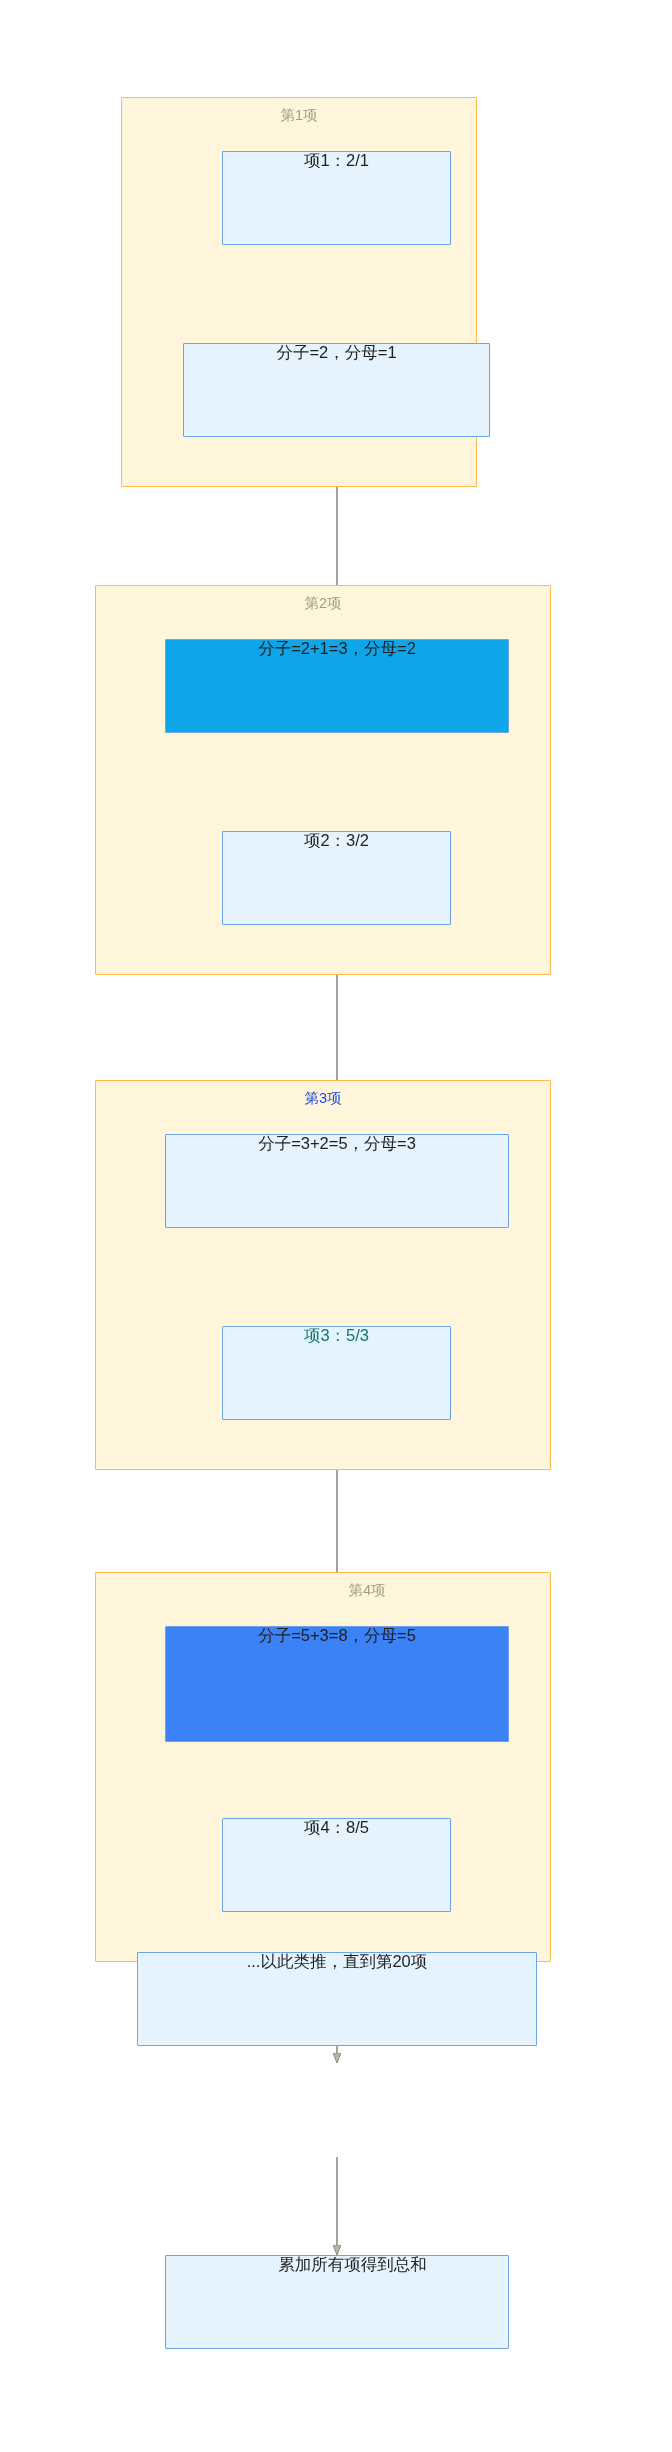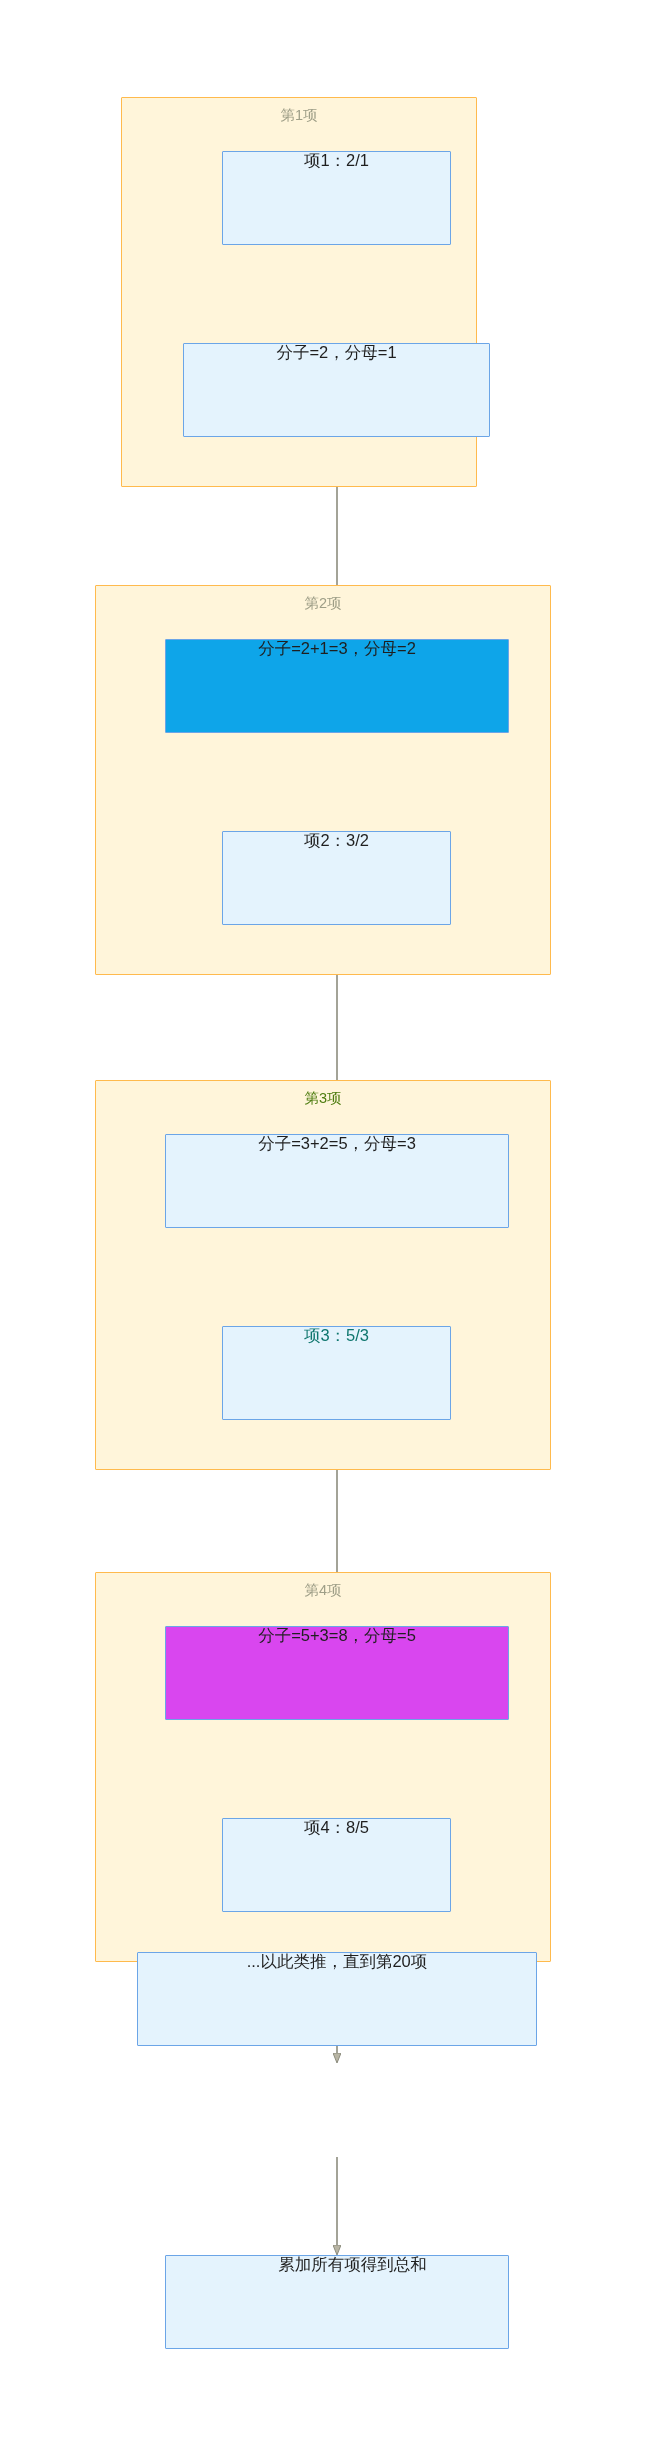--- a/index.html
+++ b/index.html
@@ -109,32 +109,32 @@
       <div class="cluster" style="left: 95px; top: 585px; width: 456px; height: 390px; background: rgb(255, 245, 218); border-color: rgb(255, 186, 77);">
         <div class="cluster-label" style="color: rgb(158, 158, 135);">第2项</div>
       </div>
       <div class="node" style="left: 165px; top: 639px; width: 344px; height: 94px; background: #0ea5e9; border-color: rgb(107, 165, 231);">
         <span class="node-label" style="color: rgb(31, 31, 31);">分子=2+1=3，分母=2</span>
       </div>
       <div class="node" style="left: 222px; top: 831px; width: 229px; height: 94px; background: rgb(228, 243, 253); border-color: rgb(107, 165, 231);">
         <span class="node-label" style="color: rgb(31, 31, 31);">项2：3/2</span>
       </div>
       <div class="cluster" style="left: 95px; top: 1080px; width: 456px; height: 390px; background: rgb(255, 245, 218); border-color: rgb(255, 186, 77);">
-        <div class="cluster-label" style="color: #4d7c0f;">第3项</div>
+        <div class="cluster-label" style="color: #1d4ed8;">第3项</div>
       </div>
       <div class="node" style="left: 165px; top: 1134px; width: 344px; height: 94px; background: rgb(228, 243, 253); border-color: rgb(107, 165, 231);">
         <span class="node-label" style="color: rgb(31, 31, 31);">分子=3+2=5，分母=3</span>
       </div>
       <div class="node" style="left: 222px; top: 1326px; width: 229px; height: 94px; background: rgb(228, 243, 253); border-color: rgb(107, 165, 231);">
         <span class="node-label" style="color: #0f766e;">项3：5/3</span>
       </div>
       <div class="cluster" style="left: 95px; top: 1572px; width: 456px; height: 390px; background: rgb(255, 245, 218); border-color: rgb(255, 186, 77);">
-        <div class="cluster-label" style="color: rgb(158, 158, 135);">第4项</div>
+        <div class="cluster-label" style="color: rgb(158, 158, 135); margin-left: 44px;">第4项</div>
       </div>
-      <div class="node" style="left: 165px; top: 1626px; width: 344px; height: 94px; background: #d946ef; border-color: rgb(107, 165, 231);">
+      <div class="node" style="left: 165px; top: 1626px; width: 344px; height: 116px; background: #3b82f6; border-color: rgb(107, 165, 231);">
         <span class="node-label" style="color: rgb(31, 31, 31);">分子=5+3=8，分母=5</span>
       </div>
       <div class="node" style="left: 222px; top: 1818px; width: 229px; height: 94px; background: rgb(228, 243, 253); border-color: rgb(107, 165, 231);">
         <span class="node-label" style="color: rgb(31, 31, 31);">项4：8/5</span>
       </div>
     </div>
   <div id="nodes-layer">
       <div class="node" style="left: 137px; top: 1952px; width: 400px; height: 94px; background: rgb(228, 243, 253); border-color: rgb(107, 165, 231);">
         <span class="node-label" style="color: rgb(31, 31, 31);">...以此类推，直到第20项</span>
       </div>

